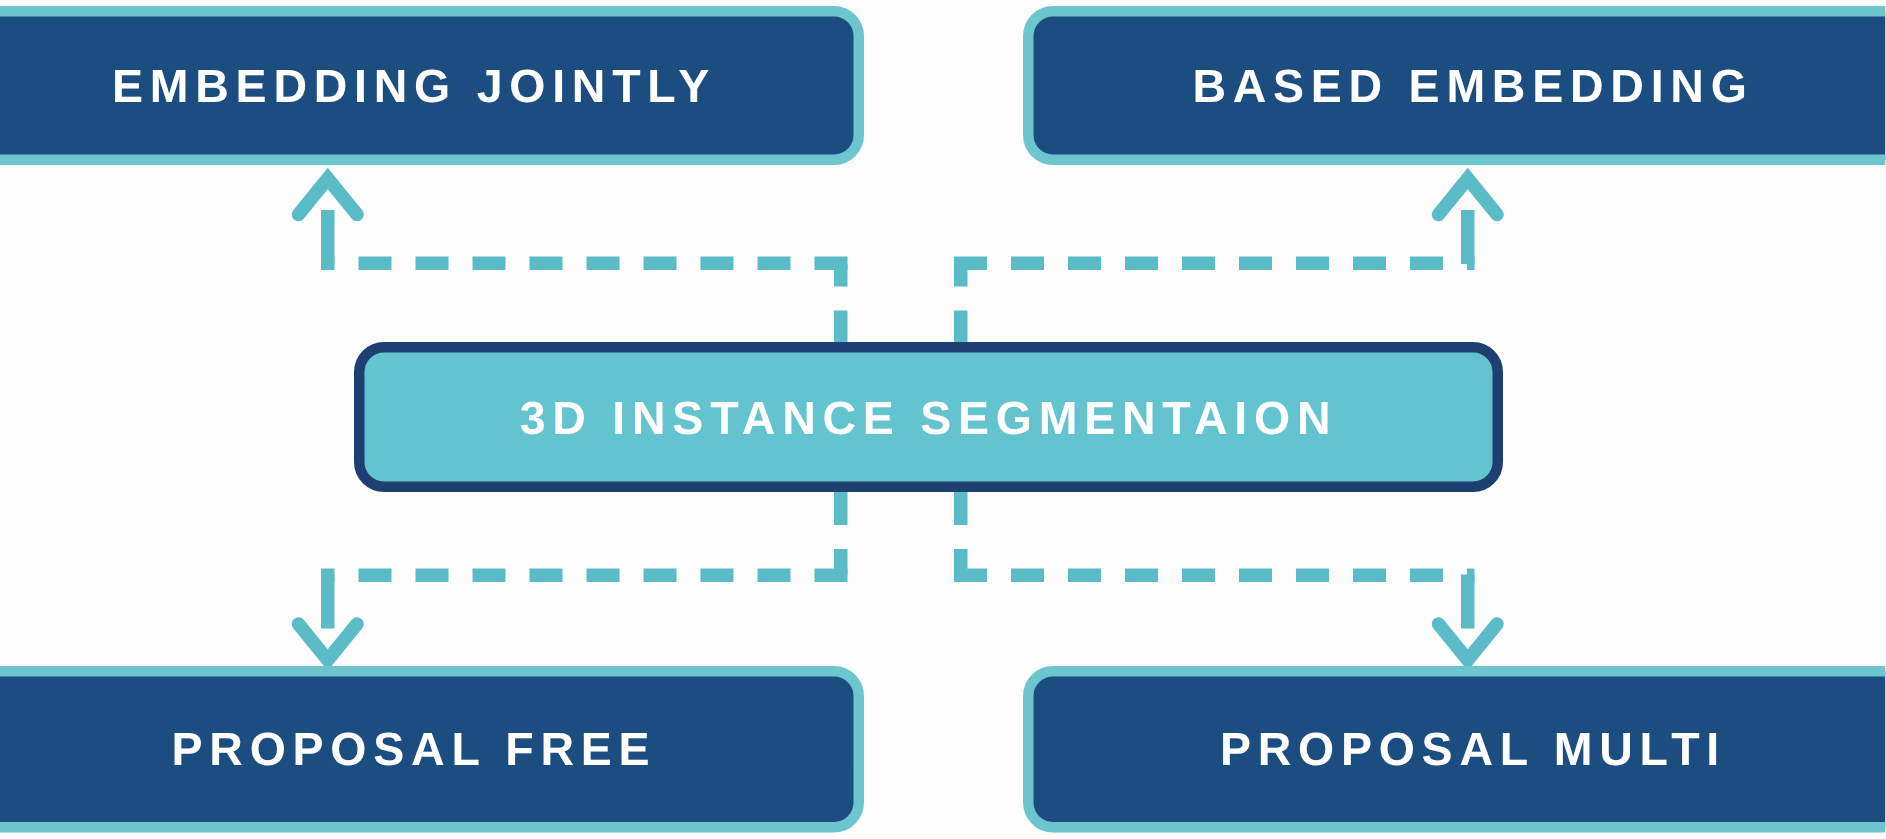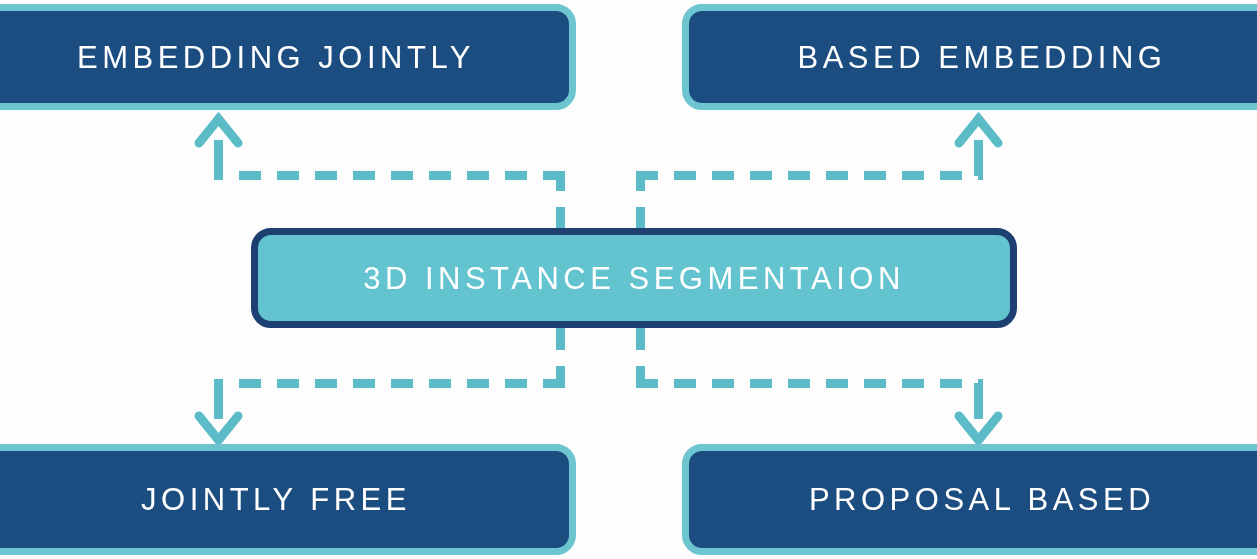--- a/index.html
+++ b/index.html
@@ -32,21 +32,21 @@
   .node {
     position: absolute;
     z-index: 2;
     box-sizing: border-box;
     display: flex;
     align-items: center;
     justify-content: center;
     border-radius: 20px;
   }
   .node-label {
-    font-weight: normal;
+    font-weight: bold;
     color: #ffffff;
     text-align: right;
     white-space: nowrap;
     line-height: 1;
     user-select: none;
   }
 
   
   .node-outer {
     background: #1c4d80;
@@ -70,21 +70,21 @@
   
   #node-embedding-jointly {
     left: -24px;  top: 4px;
     width: 600px; height: 106px;
   }
   #node-multi-embedding {
     left: 682px;  top: 4px;
     width: 600px; height: 106px;
   }
   #node-instance-segmentation {
-    left: 251px;  top: 228px;
+    left: 236px;  top: 228px;
     width: 766px; height: 100px;
   }
   #node-proposal-free {
     left: -24px;  top: 444px;
     width: 600px; height: 111px;
   }
   #node-proposal-based {
     left: 682px;  top: 444px;
     width: 600px; height: 111px;
   }
@@ -135,20 +135,20 @@
 
   <div class="node node-outer" id="node-multi-embedding">
     <span class="node-label">BASED EMBEDDING</span>
   </div>
 
   <div class="node node-center" id="node-instance-segmentation">
     <span class="node-label">3D INSTANCE SEGMENTAION</span>
   </div>
 
   <div class="node node-outer" id="node-proposal-free">
-    <span class="node-label">JOINTLY FREE</span>
+    <span class="node-label">PROPOSAL FREE</span>
   </div>
 
   <div class="node node-outer" id="node-proposal-based">
-    <span class="node-label">PROPOSAL BASED</span>
+    <span class="node-label">PROPOSAL MULTI</span>
   </div>
 
 </div>
 
 </body></html>

